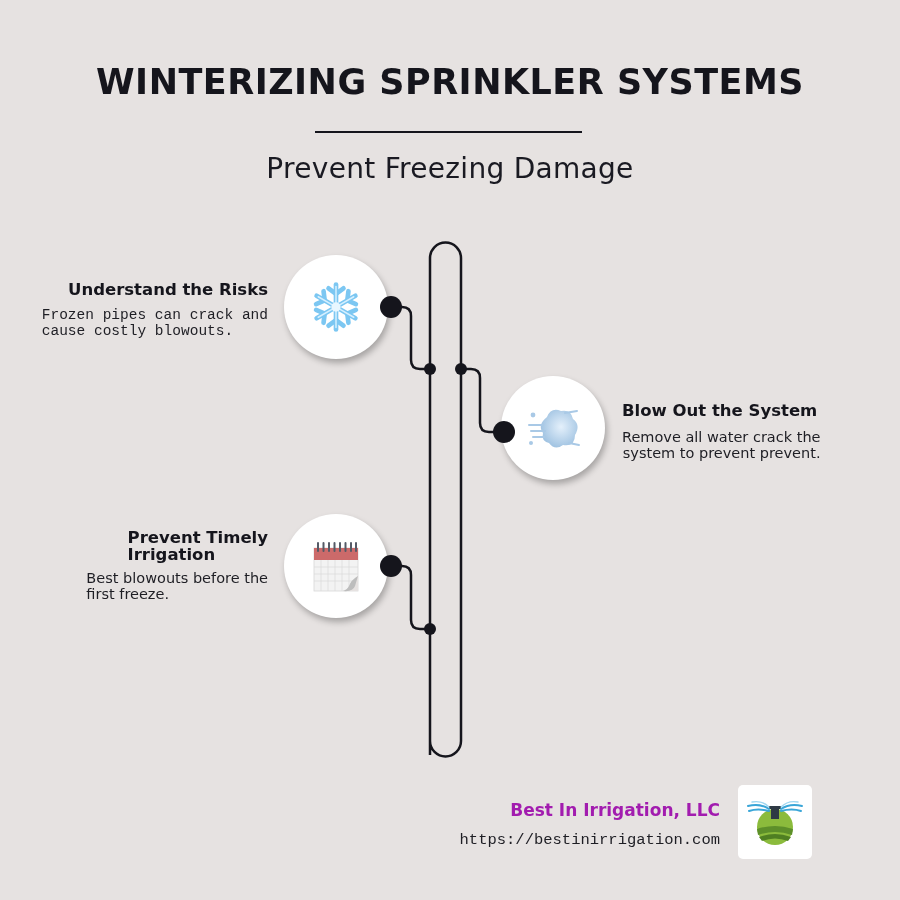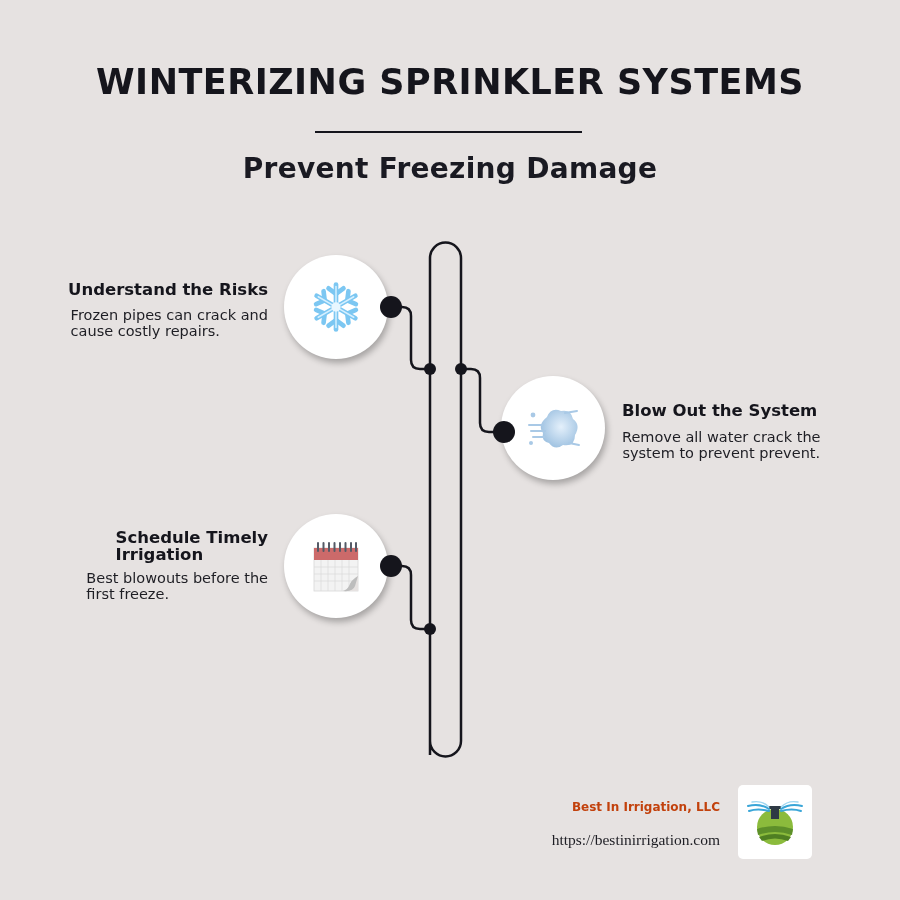--- a/index.html
+++ b/index.html
@@ -21,21 +21,21 @@
     color: #15151c;
   }
   .title-rule {
     position: absolute; left: 315px; top: 131px; width: 267px; height: 2px;
     background: #15151c;
   }
   .subtitle {
     position: absolute; left: 0; top: 152px; width: 900px;
     text-align: center;
     font-family: "DejaVu Sans", sans-serif;
-    font-weight: bold;
+    font-weight: normal;
     font-size: 28px;
     color: #1a1a22;
     letter-spacing: 0.3px;
   }
   svg.lines { position: absolute; left: 0; top: 0; }
   .circle {
     position: absolute;
     width: 104px; height: 104px;
     border-radius: 50%;
     background: #ffffff;
@@ -52,30 +52,30 @@
     line-height: 17px;
   }
   .step-desc {
     position: absolute;
     font-family: "DejaVu Sans", sans-serif;
     font-size: 14.5px;
     color: #1e1e24;
     line-height: 16px;
   }
   .right { text-align: left; }
-  .left { text-align: center; }
+  .left { text-align: right; }
   .footer-company {
     position: absolute; right: 180px; top: 800px;
     font-family: "DejaVu Sans", sans-serif;
-    font-weight: bold; font-size: 12px; color: #c2410c;
+    font-weight: bold; font-size: 17px; color: #a21caf;
     text-align: right;
   }
   .footer-url {
     position: absolute; right: 180px; top: 831px;
-    font-family: Liberation Serif, serif;
+    font-family: Liberation Mono, monospace;
     font-size: 15.5px; color: #1e1e24;
     text-align: right;
   }
   .logo-box {
     position: absolute; left: 738px; top: 785px;
     width: 74px; height: 74px;
     background: #ffffff; border-radius: 5px;
     display: flex; align-items: center; justify-content: center;
   }
 </style>
@@ -124,23 +124,23 @@
       <line x1="-3.5" y1="-2" x2="-19" y2="-11"></line>
       <line x1="3.5" y1="2" x2="19" y2="11"></line>
       <line x1="3.5" y1="-2" x2="19" y2="-11"></line>
       <line x1="-3.5" y1="2" x2="-19" y2="11"></line>
     </g>
     <circle cx="0" cy="0" r="5" fill="#e8f7ff"></circle>
   </svg>
 </div>
 <div style="position:absolute; left:380px; top:296px; width:22px; height:22px; border-radius:50%; background:#15151c;"></div>
 <div class="step-title right" style="right:632px; top:281px;">Understand the Risks</div>
-<div class="step-desc right" style="right:632px; top:307px;">
+<div class="step-desc right" style="right:632px; top:307px;font-family:Liberation Mono, monospace;">
   <div>Frozen pipes can crack and</div>
-  <div>cause costly repairs.</div>
+  <div>cause costly blowouts.</div>
 </div>
 
 <div class="circle" style="left:501px; top:376px;">
   <svg width="56" height="50" viewBox="0 0 56 50">
     <defs>
       <radialGradient id="cloudg" cx="0.55" cy="0.45" r="0.6">
         <stop offset="0" stop-color="#e4f0fb"></stop>
         <stop offset="1" stop-color="#9cc0e0"></stop>
       </radialGradient>
     </defs>
@@ -186,21 +186,21 @@
       <rect x="31.5" y="2" width="2" height="10" rx="1"></rect>
       <rect x="37" y="2" width="2" height="10" rx="1"></rect>
       <rect x="42" y="2" width="2" height="10" rx="1"></rect>
     </g>
     <path d="M45 36 L45 51 L30 51 Q38 48 40 42 Q42 37 45 36 Z" fill="#e6e2e1"></path>
     <path d="M45 36 Q38 40 36 46 Q34 50 30 51 Q40 52 42 46 Z" fill="#bdbdbd"></path>
   </svg>
 </div>
 <div style="position:absolute; left:380px; top:555px; width:22px; height:22px; border-radius:50%; background:#15151c;"></div>
 <div class="step-title right" style="right:632px; top:529px;">
-  <div>Schedule Timely</div>
+  <div>Prevent Timely</div>
   <div>Irrigation</div>
 </div>
 <div class="step-desc right" style="right:632px; top:570px;">
   <div>Best blowouts before the</div>
   <div>first freeze.</div>
 </div>
 
 <div class="footer-company">Best In Irrigation, LLC</div>
 <div class="footer-url">https://bestinirrigation.com</div>
 <div class="logo-box">

